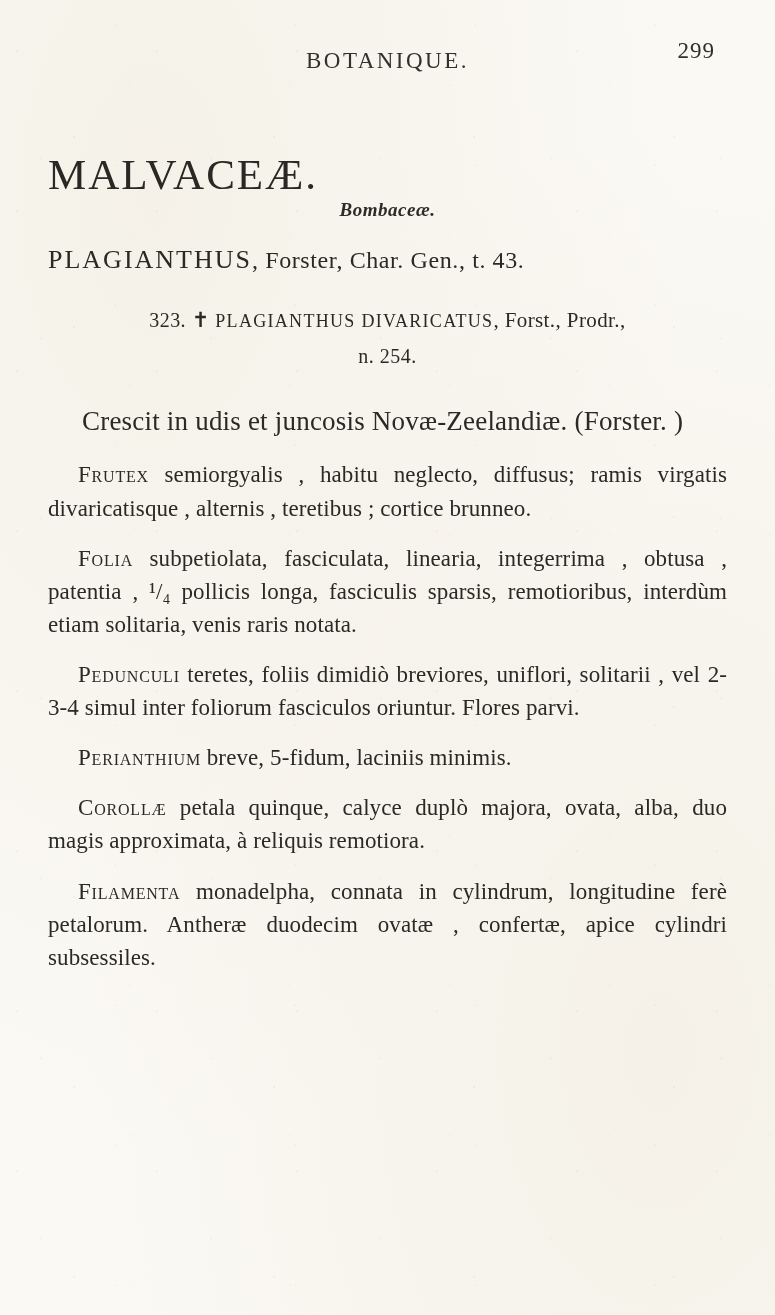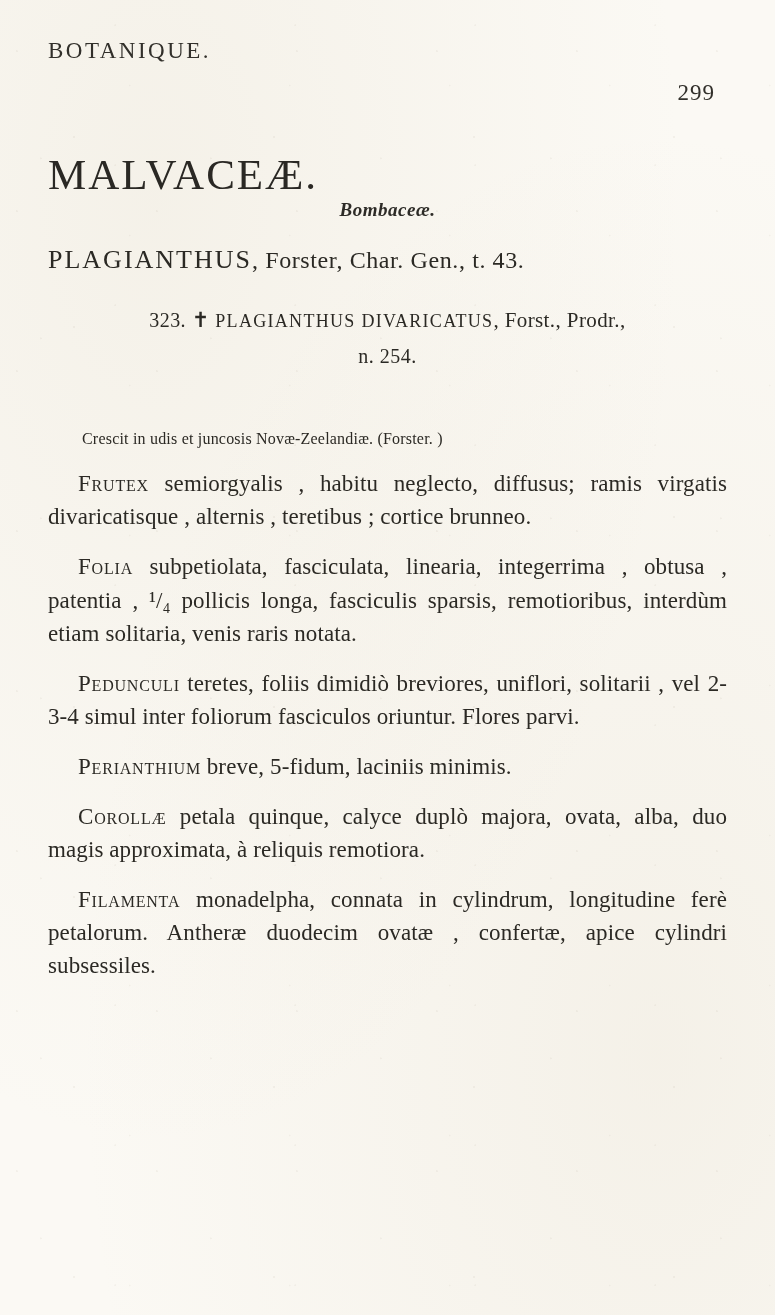--- a/index.html
+++ b/index.html
@@ -28,34 +28,34 @@
   }
   
   .running-head {
     position: relative;
     height: 78px;
   }
   .head-title {
     position: absolute;
     left: 0;
     right: 0;
-    top: 38px;
+    top: 48px;
+    text-align: center;
     font-size: 23px;
     letter-spacing: 2.5px;
     color: #32302b;
     font-family: "Liberation Serif", serif;
   }
   .page-number {
     position: absolute;
     right: 12px;
     top: 38px;
     font-size: 23px;
     letter-spacing: 1px;
     color: #32302b;
-    margin-top: 42px;
   }
   
   .family-title {
     text-align: left;
     font-size: 43px;
     letter-spacing: 2px;
     margin-top: 72px;
     color: #2a2824;
     font-family: "Liberation Serif", serif;
   }
@@ -95,22 +95,22 @@
   }
   .species-line1 .num {
     font-size: 20px;
   }
   .species-line2 {
     font-size: 20px;
     margin-top: 4px;
     letter-spacing: 0.5px;
   }
   .habitat {
-    margin-top: 56px;
-    font-size: 16px;
+    margin-top: 31px;
+    font-size: 27px;
     line-height: 1.48;
     text-align: justify;
     text-indent: 34px;
     letter-spacing: 0.2px;
     color: #2b2924;
   }
   .desc-head {
     text-align: center;
     font-size: 16px;
     letter-spacing: 2.2px;

